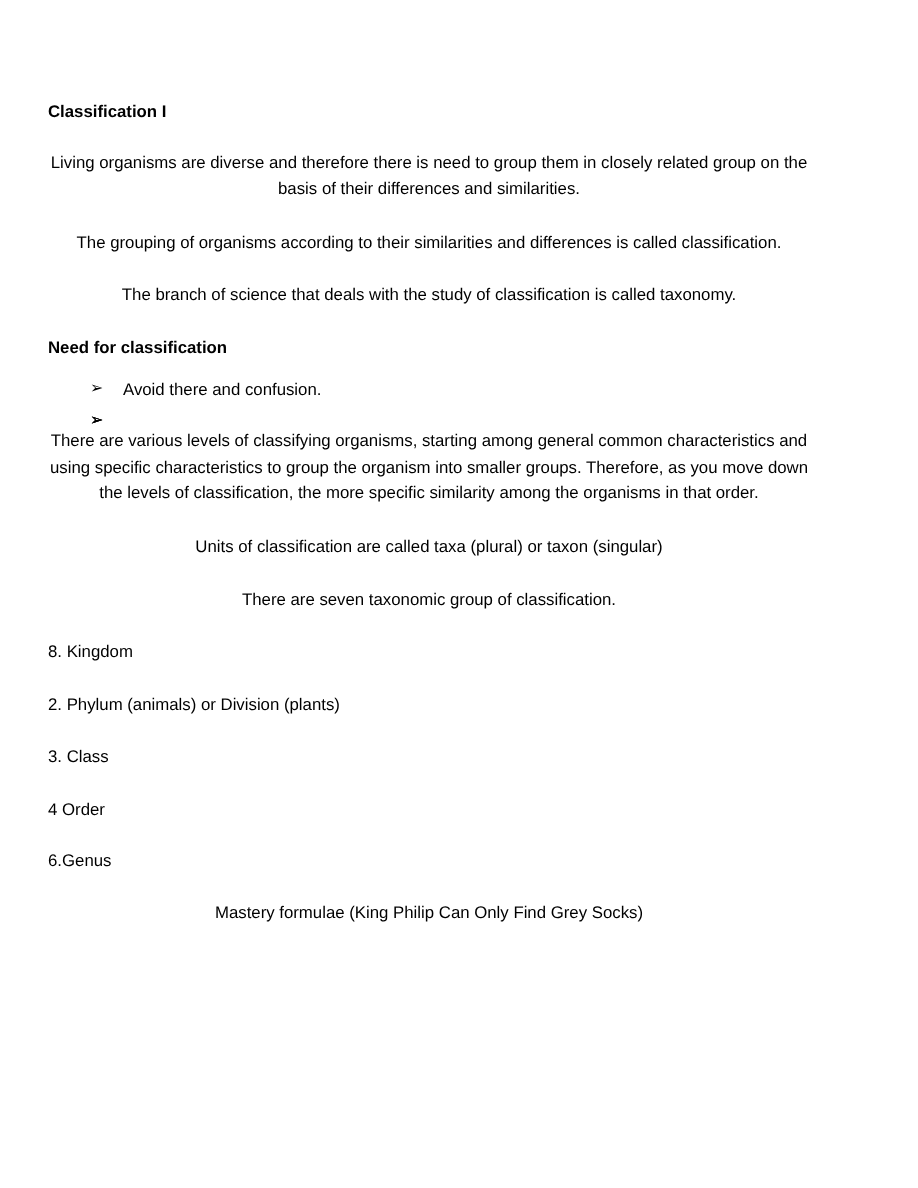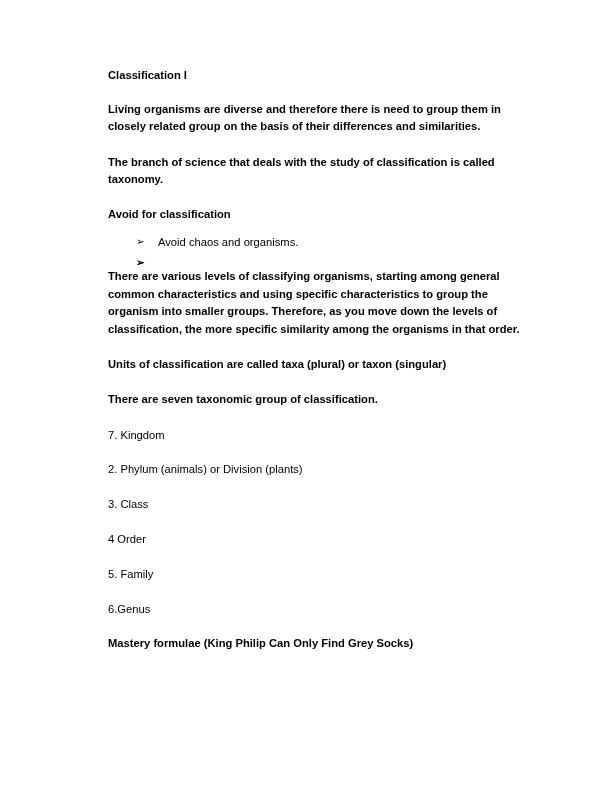--- a/index.html
+++ b/index.html
@@ -12,43 +12,42 @@
     background: #ffffff;
     font-family: "Liberation Sans", sans-serif;
     color: #000000;
     overflow: hidden;
   }
   .page {
     position: relative;
     width: 612px;
     height: 612px;
     box-sizing: border-box;
-    padding: 68px 72px 60px 108px;
+    padding: 68px 72px 60px 32px;
   }
   .doc-body {
     font-size: 11.2px;
     line-height: 1.0;
   }
   h1.heading {
     font-size: 11.2px;
     font-weight: bold;
     margin: 0 0 18px 0;
     line-height: 1.35;
   }
   h2.subheading {
     font-size: 11.2px;
     font-weight: bold;
     margin: 18px 0 12px 0;
     line-height: 1.35;
   }
   p.para {
     margin: 0 0 18px 0;
     line-height: 1.55;
-    text-align: left;
-    font-weight: bold;
+    text-align: center;
   }
   ul.bullets {
     list-style: none;
     margin: 0 0 18px 0;
     padding: 0 0 0 28px;
   }
   ul.bullets li {
     position: relative;
     padding-left: 22px;
     margin-bottom: 5px;
@@ -73,49 +72,49 @@
 </style>
 </head>
 <body>
 
 <div class="page">
   <div class="doc-body">
 
     <h1 class="heading">Classification I</h1>
 
     <p class="para">Living organisms are diverse and therefore there is need to group them in closely related group on the basis of their differences and similarities.</p>
+    <p class="para">The grouping of organisms according to their similarities and differences is called classification.</p>
     <p class="para">The branch of science that deals with the study of classification is called taxonomy.</p>
 
-    <h2 class="subheading">Avoid for  classification</h2>
+    <h2 class="subheading">Need for  classification</h2>
 
     <ul class="bullets">
       <li>
         <span class="arrow-glyph">➢</span>
-        <span>Avoid chaos and organisms.</span>
+        <span>Avoid there and confusion.</span>
       </li>
       <li>
         <span class="arrow-glyph">➢</span>
       </li>
       <li>
         <span class="arrow-glyph">➢</span>
       </li>
       <li>
         <span class="arrow-glyph">➢</span>
       </li>
     </ul>
 
     <p class="para">There are various levels of classifying organisms, starting among general common characteristics and using specific characteristics to group the organism into smaller groups. Therefore, as you move down the levels of classification, the more specific similarity among the organisms in that order.</p>
     <p class="para">Units of classification are called taxa (plural) or taxon (singular)</p>
     <p class="para">There are seven taxonomic group of classification.</p>
 
     <ol class="numbered">
-      <li>7. Kingdom</li>
+      <li>8. Kingdom</li>
       <li>2. Phylum (animals) or Division (plants)</li>
       <li>3. Class</li>
       <li>4  Order</li>
-      <li>5. Family</li>
       <li>6.Genus</li>
     </ol>
 
     <p class="para">Mastery formulae (King Philip Can Only Find Grey Socks)</p>
 
   </div>
 </div>
 
 </body></html>

